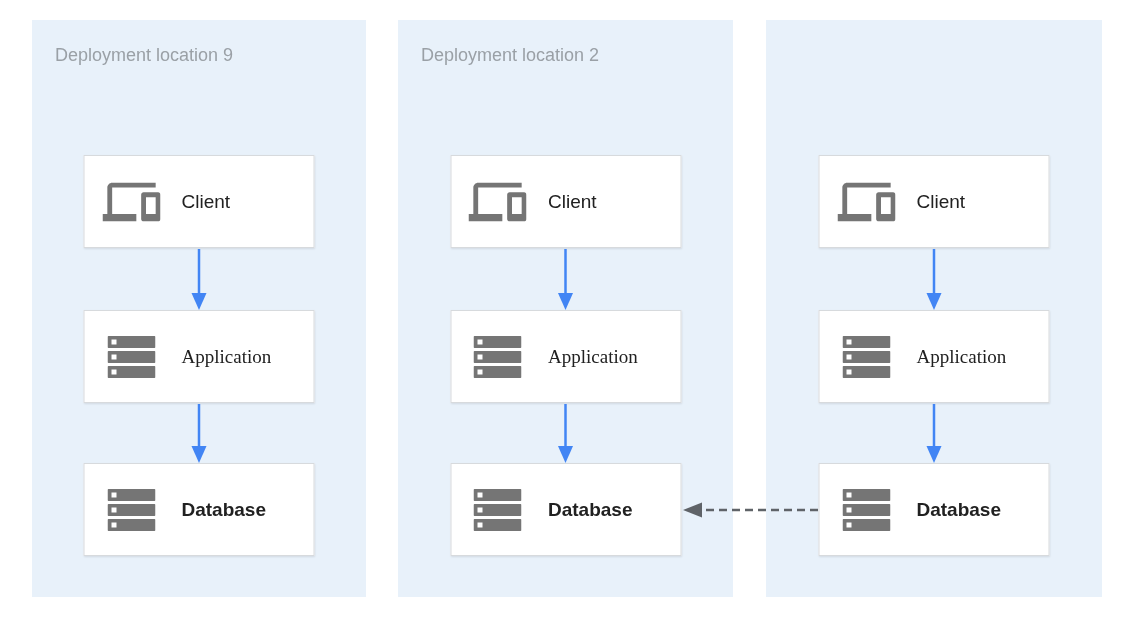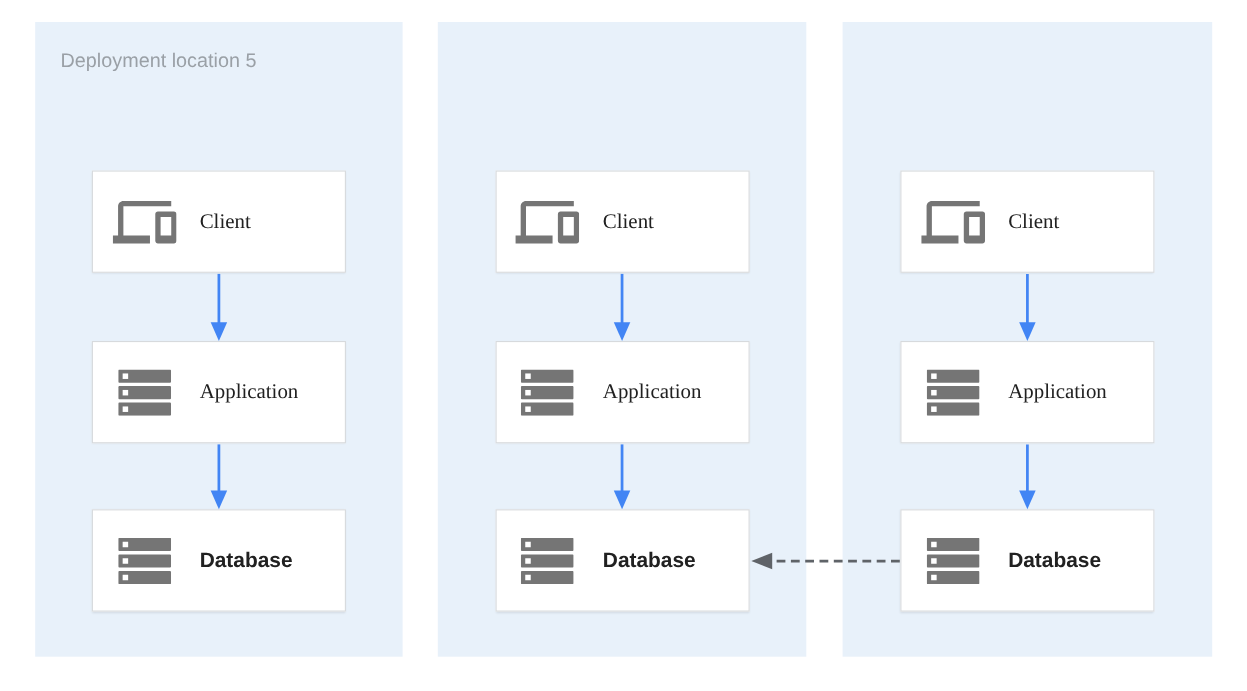--- a/index.html
+++ b/index.html
@@ -45,21 +45,21 @@
     transform:translateX(-50%);
     width:231px;
     height:93px;
     background:var(--box-bg);
     border:1px solid var(--box-border);
     box-shadow:0 1px 2px rgba(0,0,0,0.10);
     display:flex;
     align-items:center;
     padding-left:15px;
   }
-  .row-client{top:135px;font-family:Liberation Serif, serif;}
+  .row-client{top:135px;}
   .row-application{top:290px;font-family:Liberation Serif, serif;}
   .row-database{top:443px;font-weight:bold;}
   .node .icon{
     width:63px;
     display:flex;
     justify-content:center;
     align-items:center;
     color:var(--icon-gray);
     flex:0 0 auto;
   }
@@ -76,21 +76,21 @@
   }
   .blue-line{stroke:var(--arrow-blue);stroke-width:2.5;fill:none;}
   .blue-head{fill:var(--arrow-blue);}
   .gray-line{stroke:var(--arrow-gray);stroke-width:2.5;fill:none;}
   .gray-head{fill:var(--arrow-gray);}
 </style>
 </head>
 <body>
 
 <div class="panel" id="panel-1">
-  <div class="panel-title">Deployment location 5</div>
+  <div class="panel-title">Deployment location 9</div>
   <div class="node row-client">
     <span class="icon">
       <svg width="58" height="58" viewBox="0 0 24 24">
           <path fill="currentColor" d="M4 6h18V4H4c-1.1 0-2 .9-2 2v11H0v3h14v-3H4V6zm19 2h-6c-.55 0-1 .45-1 1v10c0 .55.45 1 1 1h6c.55 0 1-.45 1-1V9c0-.55-.45-1-1-1zm-1 9h-4v-7h4v7z"></path>
         </svg>
     </span>
     <span class="label">Client</span>
   </div>
   <div class="node row-application">
     <span class="icon">
@@ -122,20 +122,21 @@
             <rect x="4" y="18.5" width="5" height="5"></rect>
             <rect x="4" y="33.5" width="5" height="5"></rect>
           </g>
         </svg>
     </span>
     <span class="label">Database</span>
   </div>
 </div>
 
 <div class="panel" id="panel-2">
+  <div class="panel-title">Deployment location 2</div>
   <div class="node row-client">
     <span class="icon">
       <svg width="58" height="58" viewBox="0 0 24 24">
           <path fill="currentColor" d="M4 6h18V4H4c-1.1 0-2 .9-2 2v11H0v3h14v-3H4V6zm19 2h-6c-.55 0-1 .45-1 1v10c0 .55.45 1 1 1h6c.55 0 1-.45 1-1V9c0-.55-.45-1-1-1zm-1 9h-4v-7h4v7z"></path>
         </svg>
     </span>
     <span class="label">Client</span>
   </div>
   <div class="node row-application">
     <span class="icon">

